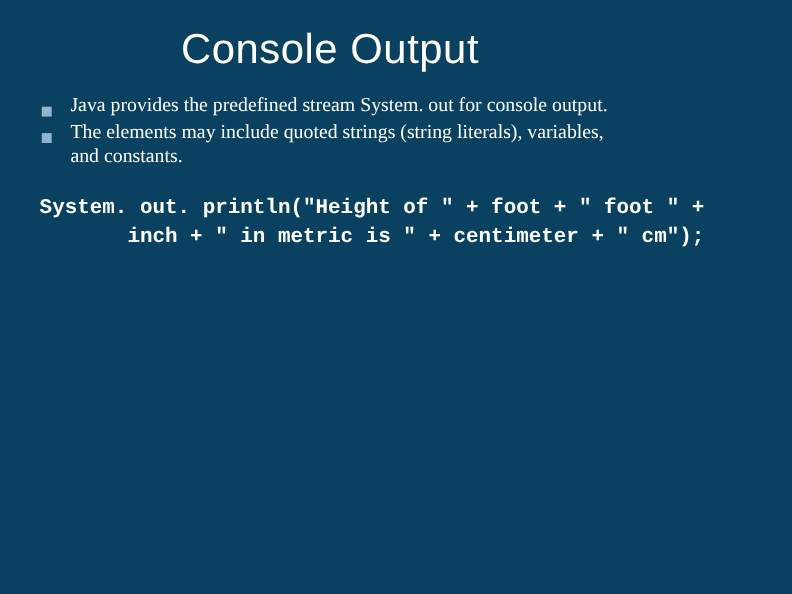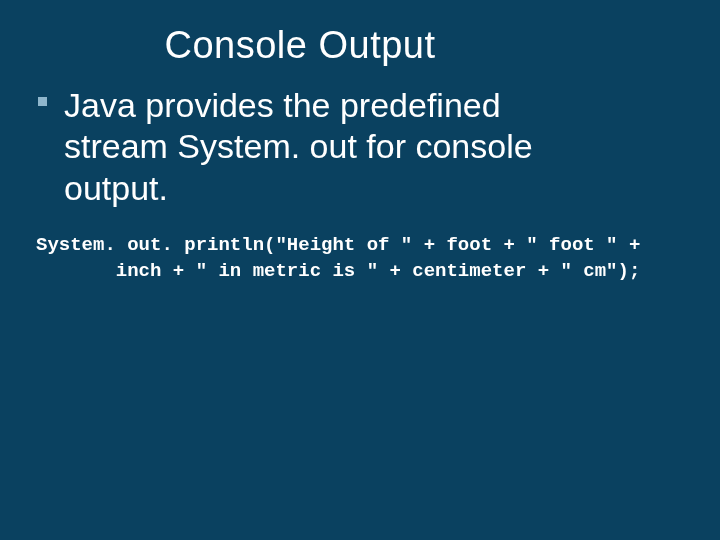--- a/index.html
+++ b/index.html
@@ -28,22 +28,22 @@
     letter-spacing: 0.5px;
   }
   .bullets {
     list-style: none;
     margin: 0 14px 0 14px;
     padding: 0;
   }
   .bullets li {
     position: relative;
     padding-left: 34px;
-    font-family: Liberation Sans, sans-serif;
-    font-size: 34px;
+    font-family: Liberation Serif, serif;
+    font-size: 18px;
     line-height: 1.22;
     margin-bottom: 2px;
     font-weight: 400;
   }
   .bullets li::before {
     content: "";
     position: absolute;
     left: 8px;
     top: 12px;
     width: 9px;
@@ -61,17 +61,18 @@
   }
 </style>
 </head>
 <body>
 
 <div class="slide">
   <h1 class="title">Console Output</h1>
 
   <ul class="bullets">
     <li>Java provides the predefined stream System. out for console output.</li>
+    <li>The elements may include quoted strings (string literals), variables, and constants.</li>
   </ul>
 
   <div class="code-block">System. out. println("Height of " + foot + " foot " +
        inch + " in metric is " + centimeter + " cm");</div>
 </div>
 
 </body></html>

